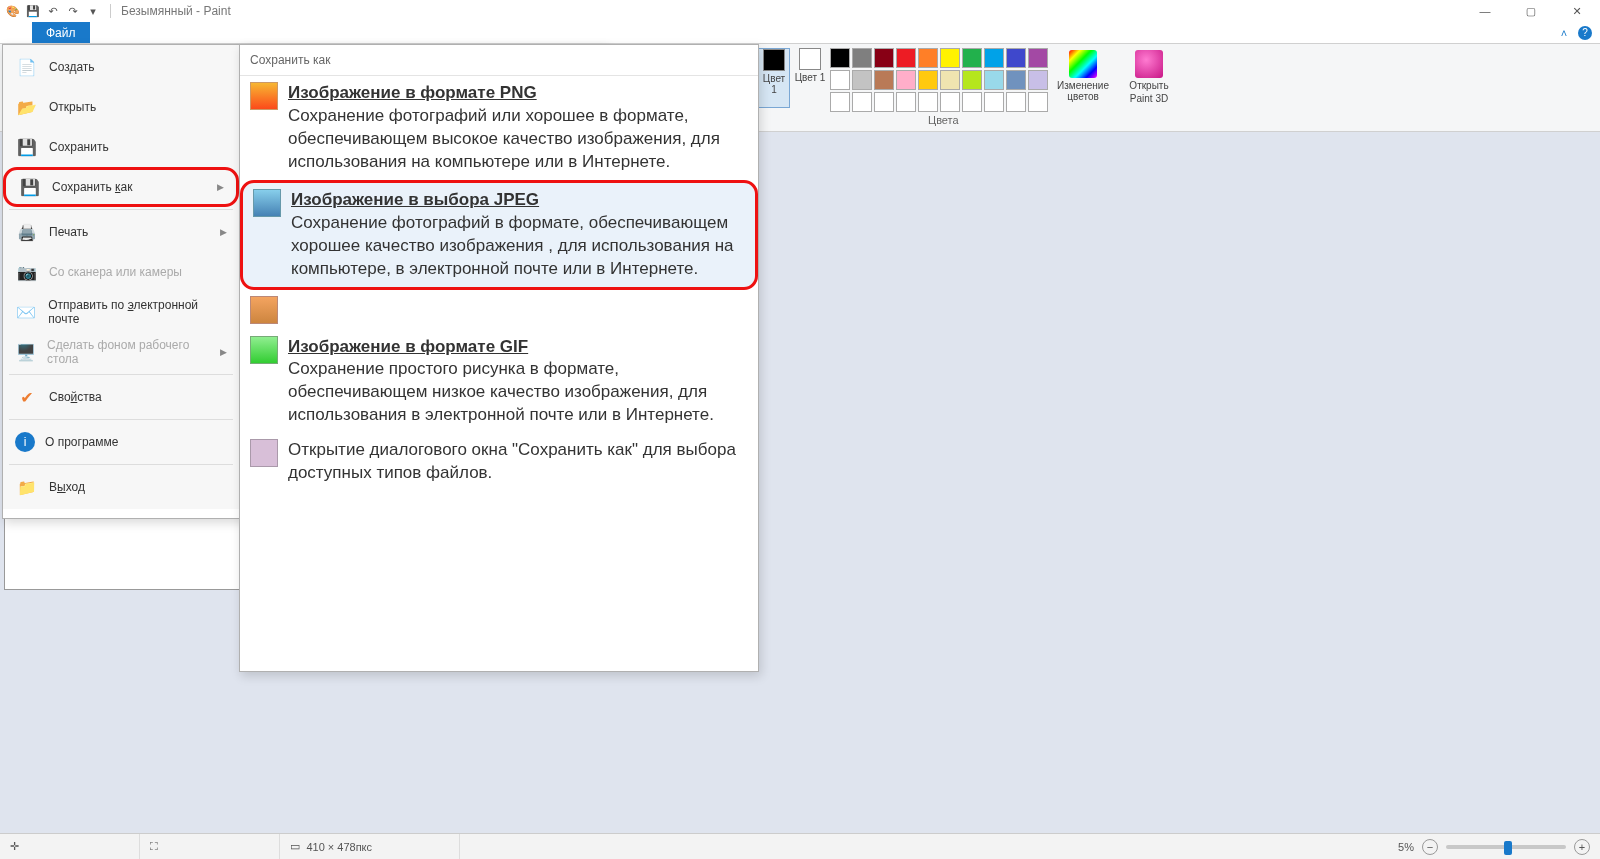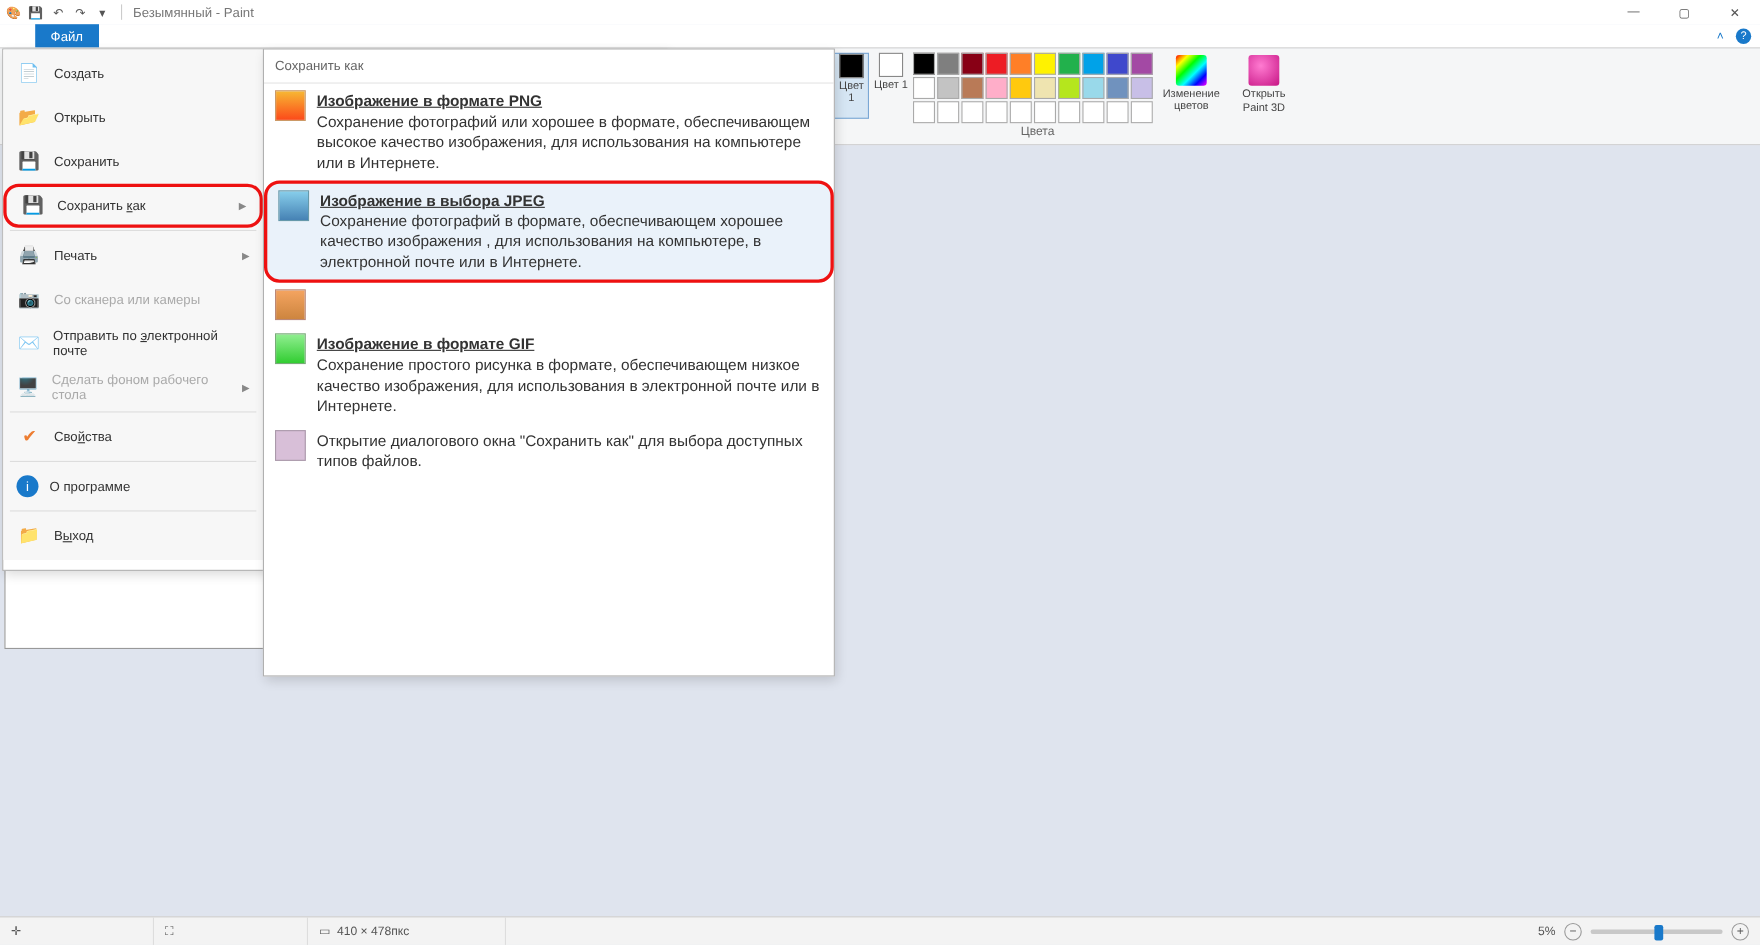--- a/index.html
+++ b/index.html
@@ -41,21 +41,21 @@
 .file-item .arrow{margin-left:auto;color:#888;font-size:9px;}
 .file-item.highlight{border:3px solid #e11;border-radius:14px;}
 .file-sep{height:1px;background:#ddd;margin:2px 6px;}
 
 
 .save-sub{position:absolute;top:44px;left:239px;width:520px;background:#fff;border:1px solid #b0b0b0;box-shadow:2px 4px 10px rgba(0,0,0,.15);padding-bottom:180px;}
 .save-sub .header{font-size:12px;color:#666;padding:8px 10px;border-bottom:1px solid #e4e4e4;}
 .save-opt{display:flex;gap:10px;padding:6px 10px;}
 .save-opt.highlight{border:3px solid #e11;border-radius:14px;background:#eaf2fa;}
 .save-opt .ico{width:28px;height:28px;flex-shrink:0;}
-.save-opt .txt{font-size:14px;color:#333;line-height:1.35;}
+.save-opt .txt{font-size:17px;color:#333;line-height:1.35;}
 .save-opt .txt .ttl{font-weight:bold;text-decoration:underline;display:block;}
 
 
 .canvas-area{position:absolute;top:134px;left:4px;width:683px;height:456px;background:#fff;border:1px solid #999;}
 .handle{position:absolute;width:6px;height:6px;background:#fff;border:1px solid #333;}
 .h-r{right:-4px;top:50%;}
 .h-b{bottom:-4px;left:50%;}
 .h-br{right:-4px;bottom:-4px;}
 
 

